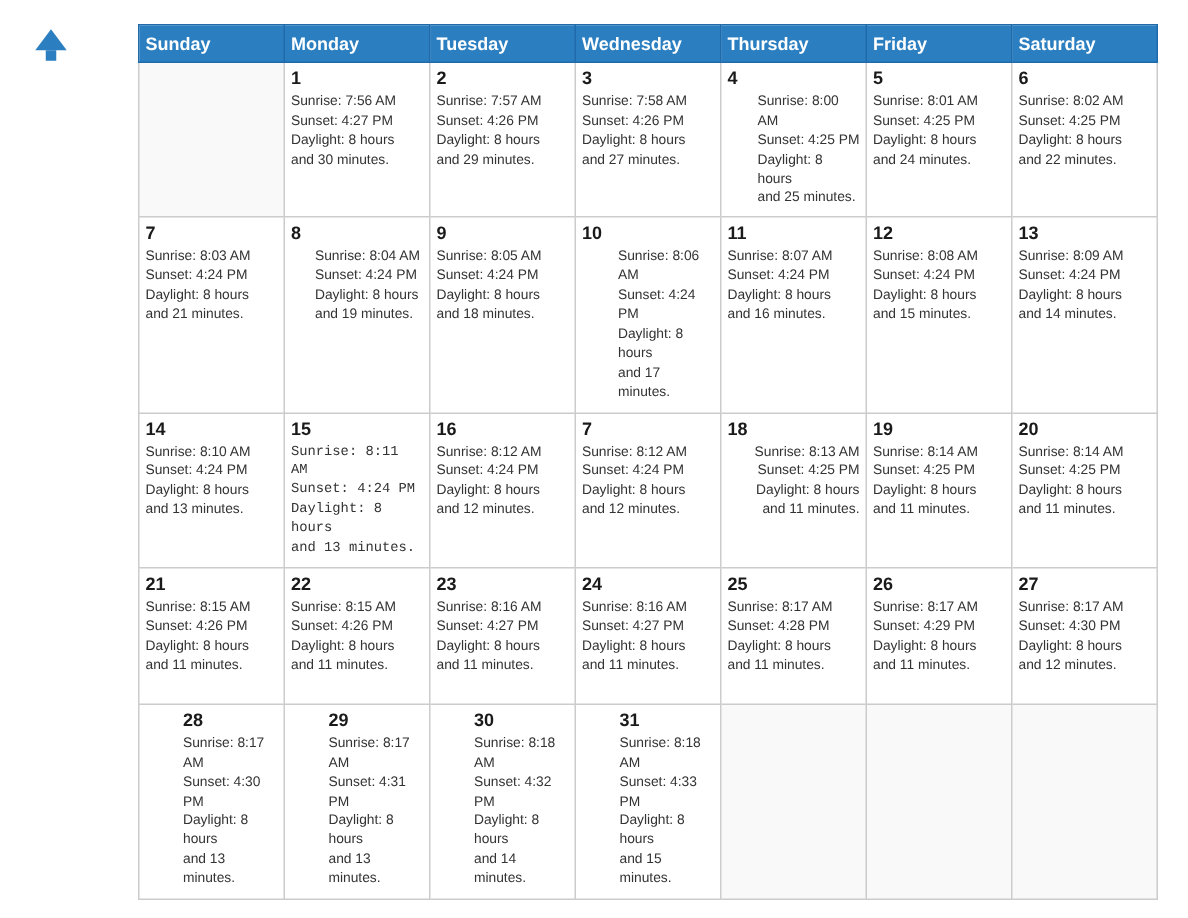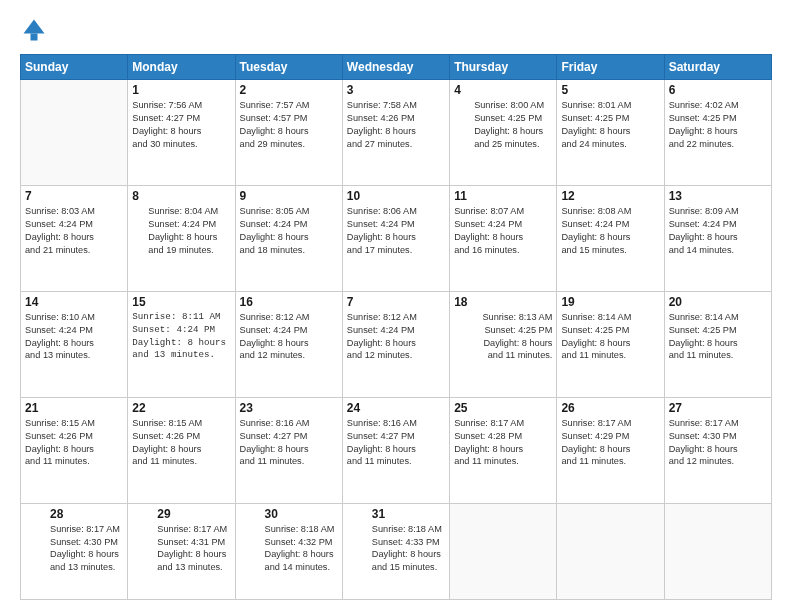--- a/index.html
+++ b/index.html
@@ -8,21 +8,22 @@
       background: #fff;
       width: 792px;
       height: 612px;
       overflow: hidden;
     }
     .page {
       width: 792px;
       height: 612px;
       padding: 16px 20px 12px 20px;
       display: flex;
-      flex-direction: column;
+      flex-direction: row;
+      gap: 40px;
     }
     .header {
       display: flex;
       justify-content: space-between;
       align-items: flex-start;
       margin-bottom: 10px;
     }
     .logo {
       display: flex;
       align-items: center;
@@ -132,21 +133,21 @@
           <td>
             <span class="day-number">1</span>
             <div class="day-info" style="white-space: pre-line;">Sunrise: 7:56 AM
 Sunset: 4:27 PM
 Daylight: 8 hours
 and 30 minutes.</div>
           </td>
           <td>
             <span class="day-number">2</span>
             <div class="day-info" style="white-space: pre-line;">Sunrise: 7:57 AM
-Sunset: 4:57 PM
+Sunset: 4:26 PM
 Daylight: 8 hours
 and 29 minutes.</div>
           </td>
           <td>
             <span class="day-number">3</span>
             <div class="day-info" style="white-space: pre-line;">Sunrise: 7:58 AM
 Sunset: 4:26 PM
 Daylight: 8 hours
 and 27 minutes.</div>
           </td>
@@ -159,21 +160,21 @@
           </td>
           <td>
             <span class="day-number">5</span>
             <div class="day-info" style="white-space: pre-line;">Sunrise: 8:01 AM
 Sunset: 4:25 PM
 Daylight: 8 hours
 and 24 minutes.</div>
           </td>
           <td>
             <span class="day-number">6</span>
-            <div class="day-info" style="white-space: pre-line;">Sunrise: 4:02 AM
+            <div class="day-info" style="white-space: pre-line;">Sunrise: 8:02 AM
 Sunset: 4:25 PM
 Daylight: 8 hours
 and 22 minutes.</div>
           </td>
         </tr>
         <tr>
           <td>
             <span class="day-number">7</span>
             <div class="day-info" style="white-space: pre-line;">Sunrise: 8:03 AM
 Sunset: 4:24 PM
@@ -189,21 +190,21 @@
           </td>
           <td>
             <span class="day-number">9</span>
             <div class="day-info" style="white-space: pre-line;">Sunrise: 8:05 AM
 Sunset: 4:24 PM
 Daylight: 8 hours
 and 18 minutes.</div>
           </td>
           <td>
             <span class="day-number">10</span>
-            <div class="day-info" style="white-space: pre-line;">Sunrise: 8:06 AM
+            <div class="day-info" style="white-space: pre-line; margin-left: 24px;">Sunrise: 8:06 AM
 Sunset: 4:24 PM
 Daylight: 8 hours
 and 17 minutes.</div>
           </td>
           <td>
             <span class="day-number">11</span>
             <div class="day-info" style="white-space: pre-line;">Sunrise: 8:07 AM
 Sunset: 4:24 PM
 Daylight: 8 hours
 and 16 minutes.</div>

